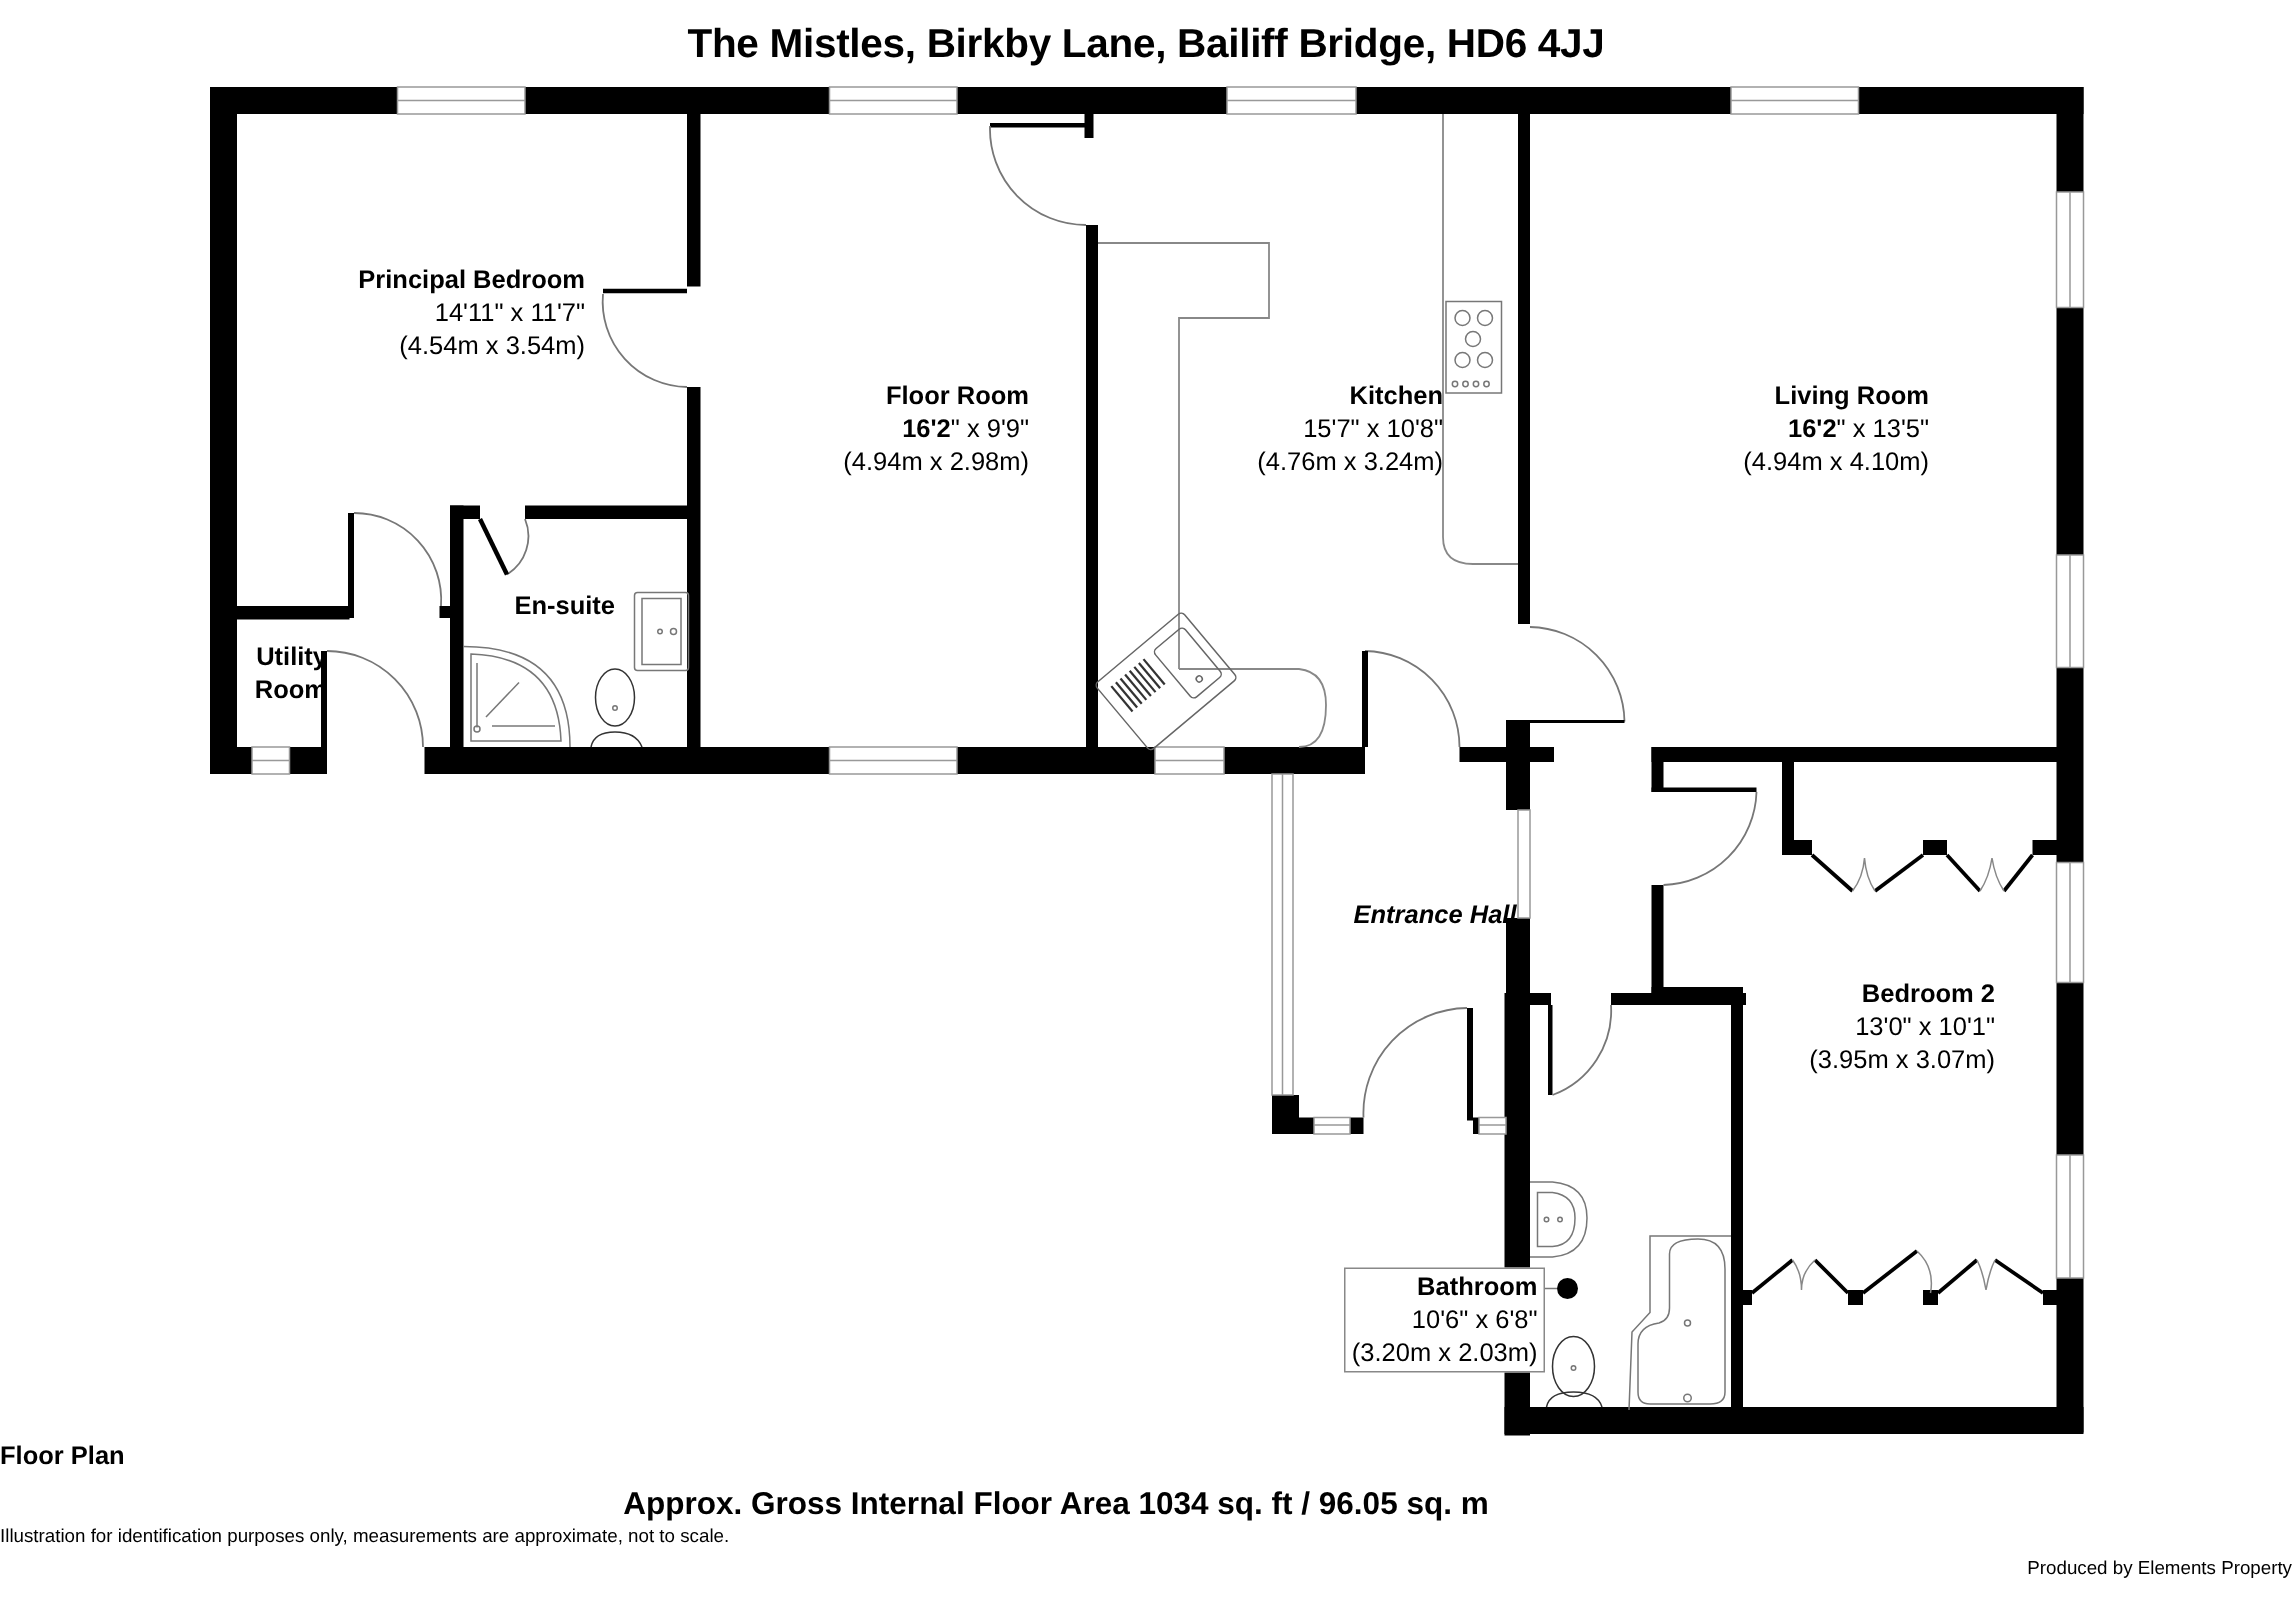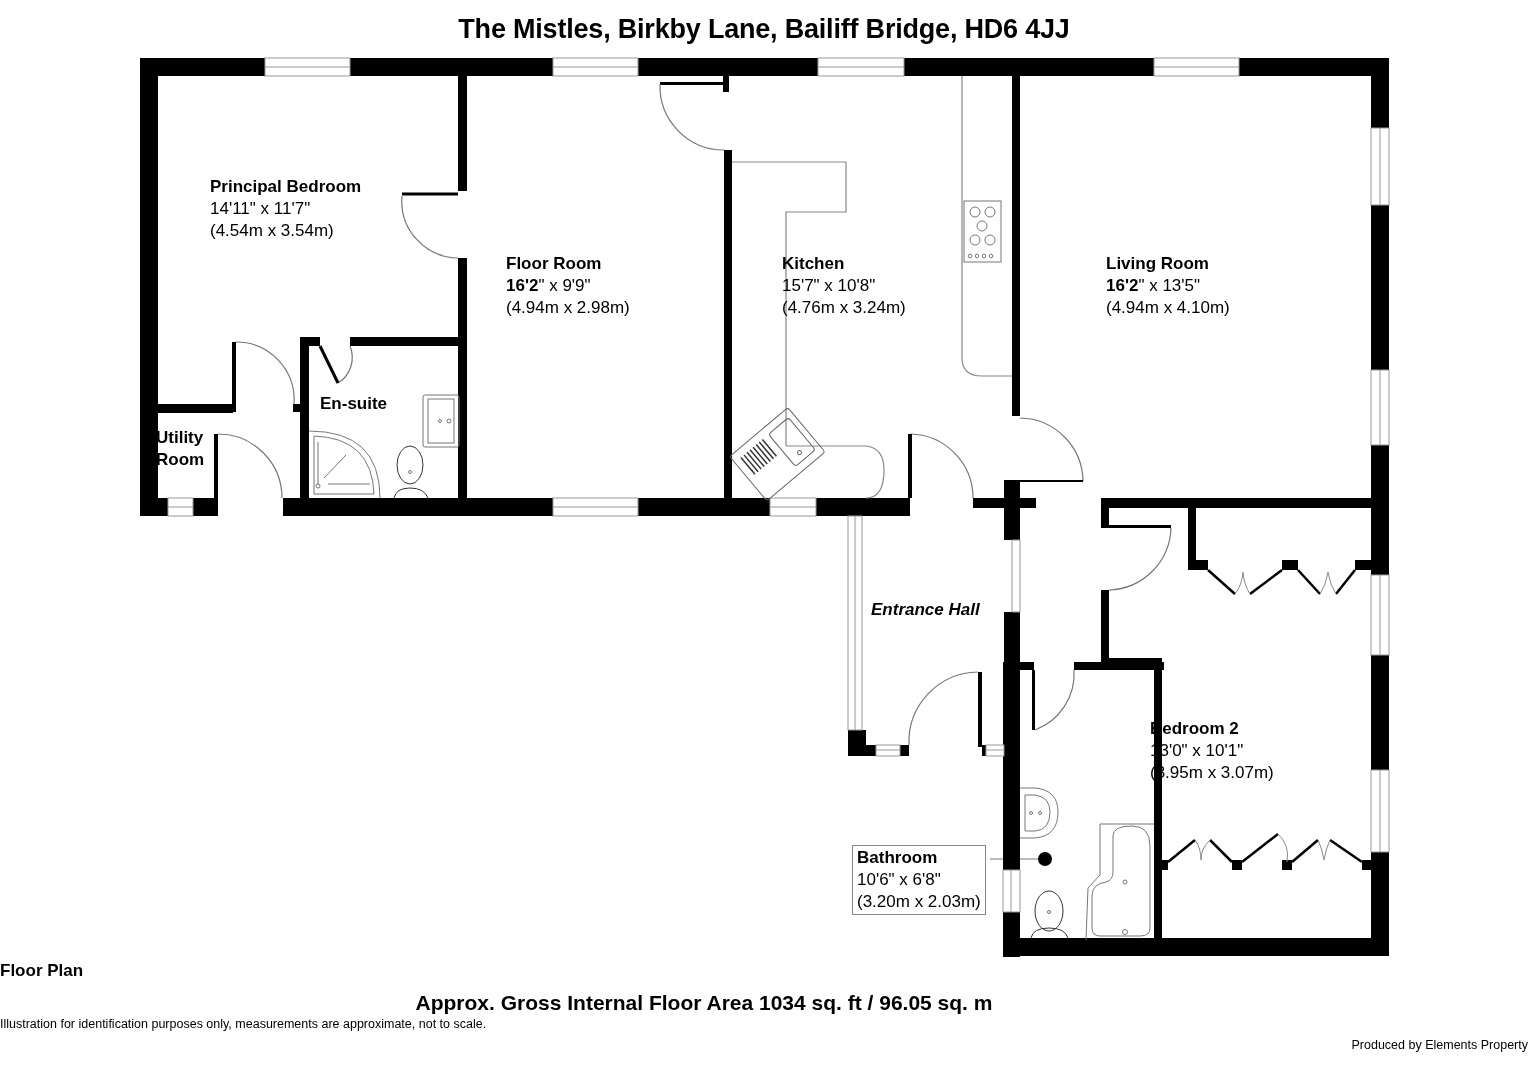--- a/index.html
+++ b/index.html
@@ -1,21 +1,21 @@
 <!DOCTYPE html>
 <html><head>
 <meta charset="utf-8">
 <style>
   html, body { margin:0; padding:0; background:#ffffff; }
   body { width:1528px; height:1080px; position:relative; overflow:hidden;
          font-family:"Liberation Sans", sans-serif; color:#000; }
   .title { position:absolute; left:0; width:1528px; top:14px; text-align:center;
            font-size:27px; font-weight:bold; letter-spacing:-0.2px; }
   svg.plan { position:absolute; left:0; top:0; }
-  .lbl { position:absolute; text-align:left; line-height:22px; font-size:17px; white-space:nowrap; }
+  .lbl { position:absolute; text-align:right; line-height:22px; font-size:17px; white-space:nowrap; }
   .lbl .nm { font-weight:bold; display:block; }
   .lbl .d { display:block; }
   .lbl b { font-weight:bold; }
   .box { border:1.5px solid #888; background:#fff; padding:1px 4px; }
   .footer-name { position:absolute; left:0; width:1216px; top:961px; text-align:left; font-size:17px; font-weight:bold; }
   .footer-area { position:absolute; left:0; width:1408px; top:991px; text-align:center; font-size:21px; font-weight:bold; }
   .footer-note { position:absolute; left:0; width:1528px; top:1017px; text-align:left; font-size:12.5px; }
   .footer-prod { position:absolute; left:0; width:1528px; top:1038px; text-align:right; font-size:12.5px; }
 </style>
 </head>
@@ -285,27 +285,27 @@
 
 <div class="lbl" style="left:156px; top:427px; width:62px;">
   <span class="nm">Utility</span>
   <span class="nm">Room</span>
 </div>
 
 <div class="lbl" style="left:871px; top:599px; width:140px;font-style:italic;">
   <span class="nm">Entrance Hall</span>
 </div>
 
-<div class="lbl" style="left:1150px; top:718px; width:180px;">
+<div class="lbl" style="left:1150px; top:652px; width:180px;">
   <span class="nm">Bedroom 2</span>
   <span class="d">13'0" x 10'1"</span>
   <span class="d">(3.95m x 3.07m)</span>
 </div>
 
-<div class="lbl box" style="left:852px; top:845px; width:124px;">
+<div class="lbl box" style="left:896px; top:845px; width:124px;">
   <span class="nm">Bathroom</span>
   <span class="d">10'6" x 6'8"</span>
   <span class="d">(3.20m x 2.03m)</span>
 </div>
 
 <div class="footer-name">Floor Plan</div>
 <div class="footer-area">Approx. Gross Internal Floor Area 1034 sq. ft / 96.05 sq. m</div>
 <div class="footer-note">Illustration for identification purposes only, measurements are approximate, not to scale.</div>
 <div class="footer-prod">Produced by Elements Property</div>
 

